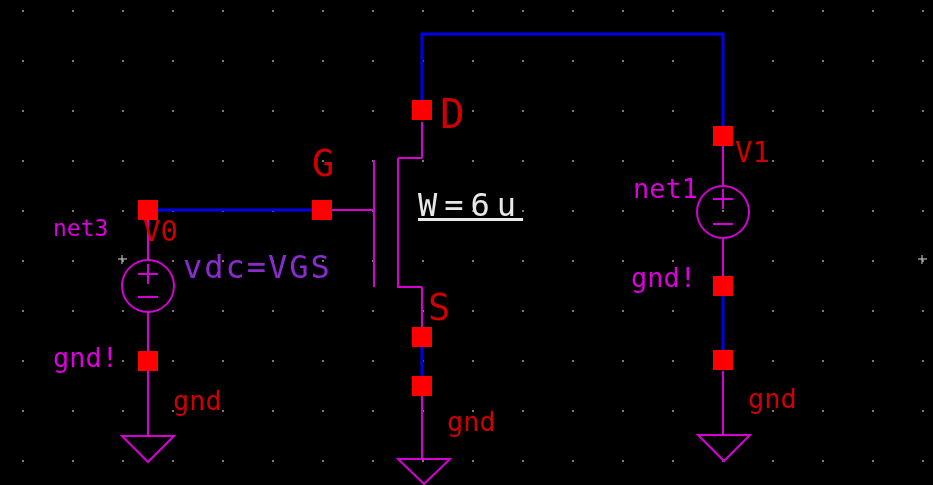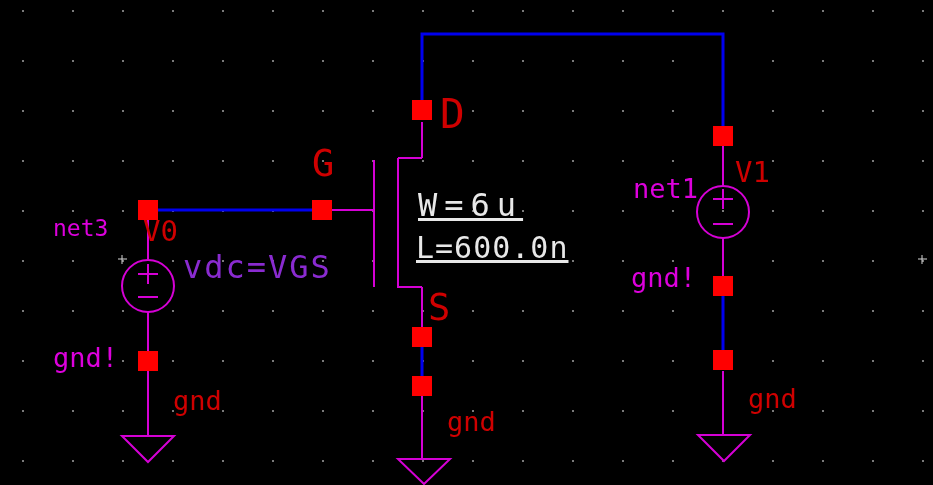--- a/index.html
+++ b/index.html
@@ -27,21 +27,21 @@
   #lab-v0{left:143px;top:217px;font-size:29px;}
   #lab-vgs{left:183px;top:251px;font-size:32px;letter-spacing:2px;}
   #lab-gnd-excl-l{left:53px;top:344px;font-size:27px;}
   #lab-gnd-l{left:173px;top:387px;font-size:27px;}
   #lab-g{left:312px;top:145px;font-size:37px;}
   #lab-d{left:440px;top:94px;font-size:41px;}
   #lab-s{left:428px;top:289px;font-size:37px;}
   #lab-w{left:418px;top:189px;font-size:32px;letter-spacing:7px;}
   #lab-l{left:416px;top:233px;font-size:30px;letter-spacing:1px;}
   #lab-net1{left:633px;top:139px;font-size:27px;margin-top:36px;}
-  #lab-v1{left:735px;top:138px;font-size:29px;margin-top:20px;}
+  #lab-v1{left:735px;top:138px;font-size:29px;}
   #lab-vds{left:759px;top:172px;font-size:28px;letter-spacing:2px;}
   #lab-gnd-excl-r{left:631px;top:264px;font-size:27px;}
   #lab-gnd-m{left:447px;top:408px;font-size:27px;}
   #lab-gnd-r{left:748px;top:385px;font-size:27px;}
 </style>
 </head>
 <body>
 
 <div class="canvas">
 
@@ -111,19 +111,18 @@
 
   <div class="lbl mag" id="lab-net3">net3</div>
   <div class="lbl red" id="lab-v0">V0</div>
   <div class="lbl pur" id="lab-vgs">vdc=VGS</div>
   <div class="lbl mag" id="lab-gnd-excl-l">gnd!</div>
   <div class="lbl red" id="lab-gnd-l">gnd</div>
   <div class="lbl red" id="lab-g">G</div>
   <div class="lbl red" id="lab-d">D</div>
   <div class="lbl red" id="lab-s">S</div>
   <div class="lbl wht" id="lab-w">W=6u</div>
-  <div class="lbl wht" id="lab-l">L=600.0n</div>
   <div class="lbl mag" id="lab-net1">net1</div>
   <div class="lbl red" id="lab-v1">V1</div>
   <div class="lbl mag" id="lab-gnd-excl-r">gnd!</div>
   <div class="lbl red" id="lab-gnd-m">gnd</div>
   <div class="lbl red" id="lab-gnd-r">gnd</div>
 </div>
 
 </body></html>

